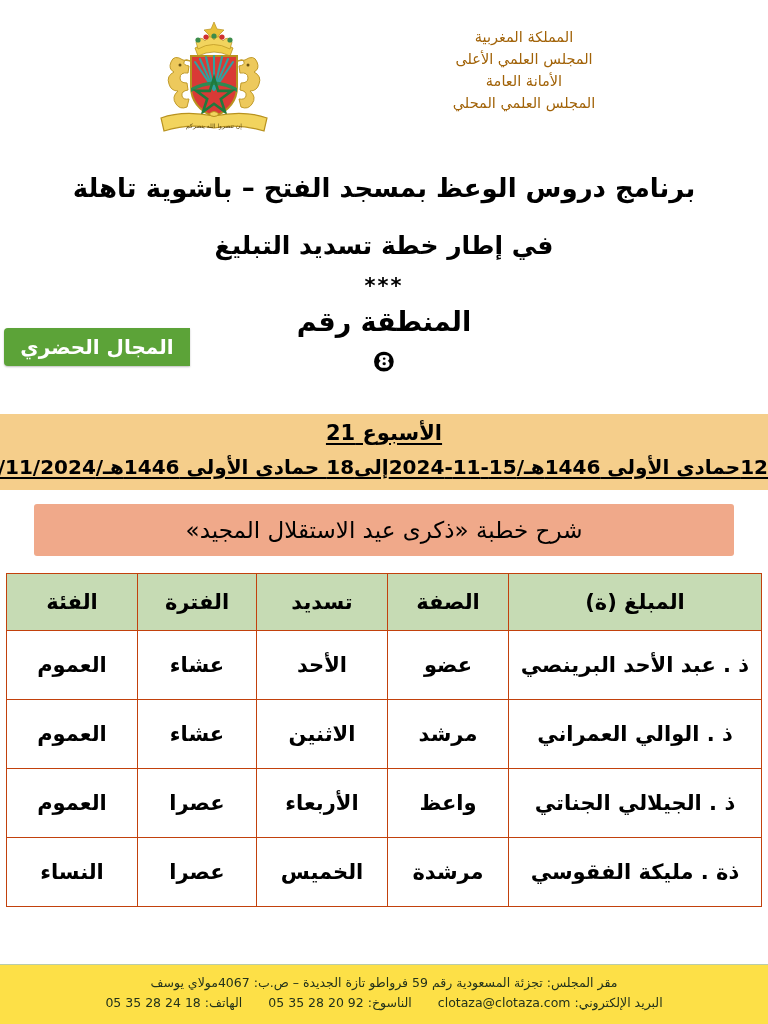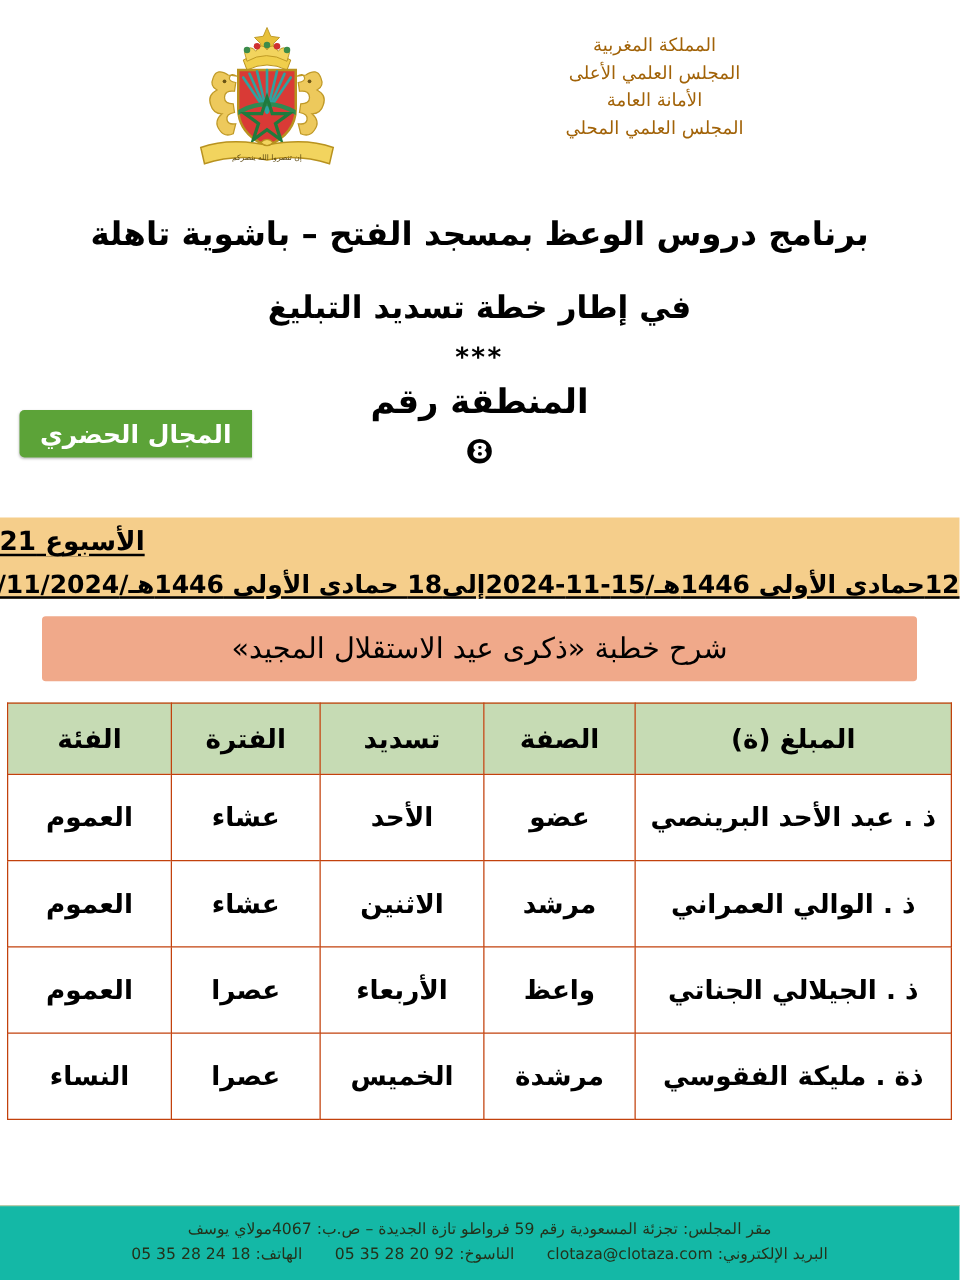--- a/index.html
+++ b/index.html
@@ -82,41 +82,41 @@
     left: 0; right: 0;
     top: 42px;
     text-align: center;
     font-size: 27px;
     font-weight: bold;
     line-height: 1;
   }
   .urban-badge {
     position: absolute;
     top: 22px;
-    left: 16px;
+    left: 4px;
     width: 186px;
     height: 38px;
     background: #5CA338;
     border-radius: 4px 0 0 4px;
     color: #ffffff;
     font-size: 20px;
     font-weight: bold;
     display: flex;
     align-items: center;
     justify-content: center;
     box-shadow: 0 1px 2px rgba(0,0,0,.25);
   }
 
   
   .week-banner {
     margin-top: 22px;
     background: #F5CE8B;
     width: 768px;
-    padding: 7px 0 0 0;
-    text-align: left;
+    padding: 7px 0 11px 0;
+    text-align: center;
   }
   .week-line1 {
     font-size: 21px;
     font-weight: bold;
     text-decoration: underline;
     text-underline-offset: 3px;
   }
   .week-line2 {
     font-size: 20px;
     font-weight: bold;
@@ -177,21 +177,21 @@
   .col-day   { width: 128px; }
   .col-time  { width: 116px; }
   .col-group { width: 128px; }
 
   
   .footer {
     position: absolute;
     bottom: 0;
     left: 0;
     width: 768px;
-    background: #14b8a6;
+    background: #fde047;
     border-top: 1px solid #b9ccab;
     padding: 8px 0 10px 0;
     text-align: center;
     font-size: 12.5px;
     color: #23321b;
     line-height: 1.65;
   }
   .footer-line2 {
     display: flex;
     justify-content: center;

